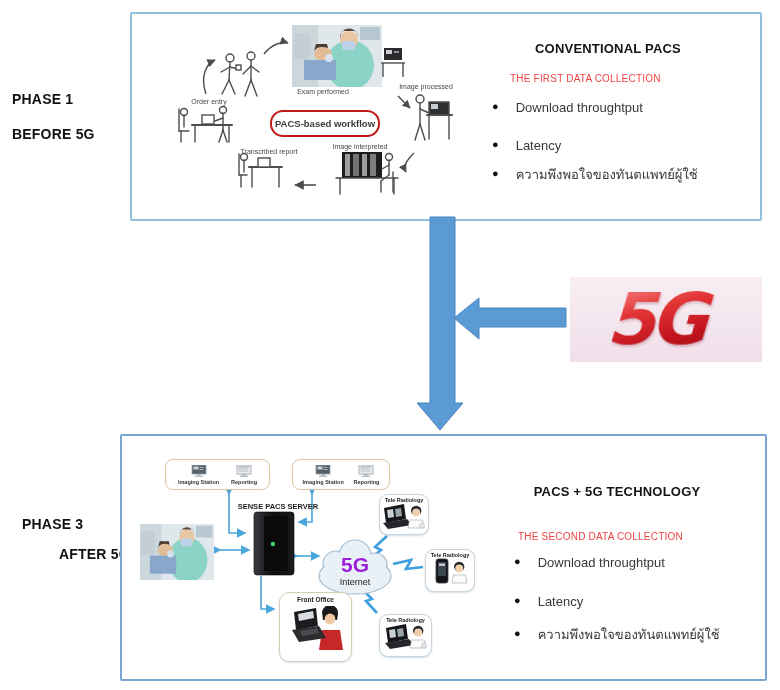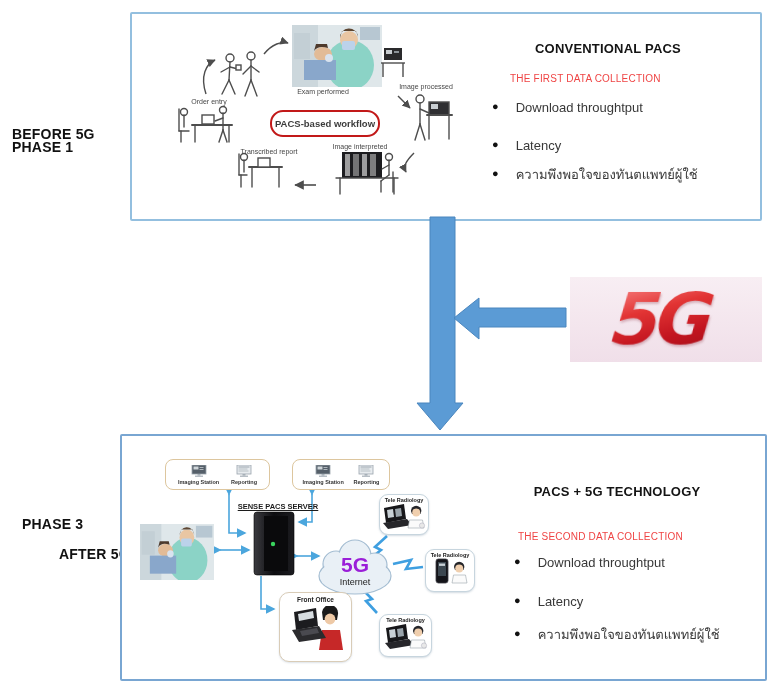--- a/index.html
+++ b/index.html
@@ -32,21 +32,21 @@
   .logo-5g{font-family:"DejaVu Sans",sans-serif;font-style:italic;font-weight:bold;font-size:70px;
            letter-spacing:-5px;line-height:1;transform:skewX(-6deg);padding-right:10px;
            background:linear-gradient(165deg,#f27070 8%,#e23434 35%,#c2141f 68%,#a00e1a);
            -webkit-background-clip:text;background-clip:text;color:transparent;
            filter:drop-shadow(1px 2px 1px rgba(120,0,20,.25));}
   
   .station-box{position:absolute;background:#fff;border:1.5px solid #ddc69e;border-radius:8px;
                display:flex;justify-content:space-evenly;align-items:center;box-sizing:border-box;}
   .station-item{display:flex;flex-direction:column;align-items:center;}
   .station-item .lbl{font-size:5.5px;font-weight:bold;color:#333;margin-top:1px;white-space:nowrap;}
-  .srv-label{position:absolute;font-size:7.5px;font-weight:bold;color:#1c1c1c;text-align:center;white-space:nowrap;text-decoration:underline;}
+  .srv-label{position:absolute;font-size:7.5px;font-weight:bold;color:#1c1c1c;text-align:center;white-space:nowrap;}
   .tele-box{position:absolute;background:#fff;border:1px solid #c7d5de;border-radius:9px;
             box-shadow:0 1px 2px rgba(80,110,140,.25);display:flex;flex-direction:column;
             align-items:center;box-sizing:border-box;padding-top:2px;}
   .tele-box .lbl{font-size:5.5px;font-weight:bold;color:#222;white-space:nowrap;}
   .front-box{position:absolute;background:#fff;border:1px solid #d9ccb7;border-radius:10px;
              box-shadow:0 1px 2px rgba(80,110,140,.2);display:flex;flex-direction:column;
              align-items:center;box-sizing:border-box;padding-top:3px;}
   .front-box .lbl{font-size:6.5px;font-weight:bold;color:#222;white-space:nowrap;}
 </style>
 </head>
@@ -114,21 +114,21 @@
         <polygon points="12,8 27,5 28,12 13,15" fill="#d7dde1"></polygon>
         <path d="M36,6 a8,8 0 0 1 16,2 l-1,6 -14,0 z" fill="#1a1a1a"></path>
         <circle cx="44" cy="13" r="5.4" fill="#eec9a6"></circle>
         <polygon points="33,44 57,44 54,24 36,24" fill="#c62828"></polygon>
         <polygon points="6,24 33,20 40,32 13,36" fill="#2b2b2e"></polygon>
         <polygon points="14,25 31,22 33,27 16,30" fill="#4a4a50"></polygon>
       </symbol>
     </defs>
   </svg>
 
-  <div class="phase-line" style="left:12px;top:91px;margin-top:48px;">PHASE 1</div>
+  <div class="phase-line" style="left:12px;top:91px;">PHASE 1</div>
   <div class="phase-line" style="left:12px;top:126px;">BEFORE 5G</div>
   <div class="phase-line" style="left:22px;top:516px;">PHASE 3</div>
   <div class="phase-line" style="left:22px;top:546px;margin-left:37px;">AFTER 5G</div>
 
   <div class="frame top">
 
     <svg class="abs" style="left:0;top:0" width="330" height="201" viewBox="0 0 330 201">
       <defs>
         <marker id="gah" markerWidth="7" markerHeight="7" refX="5.5" refY="3" orient="auto">
           <path d="M0,0 L6,3 L0,6 z" fill="#4d4d4d"></path>

